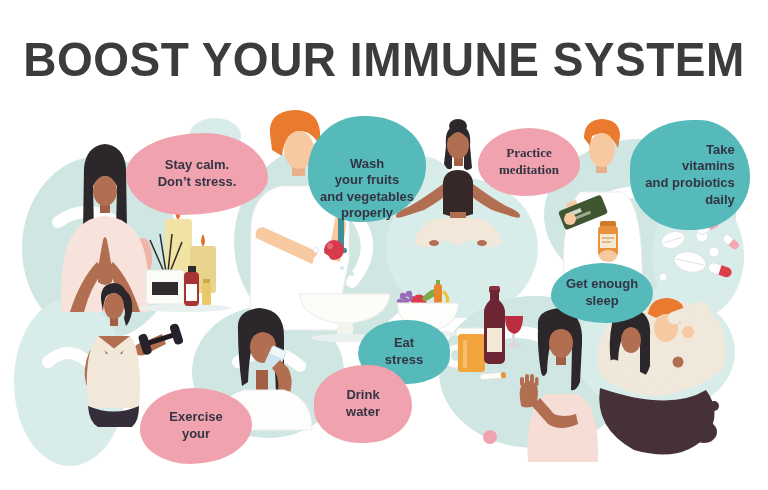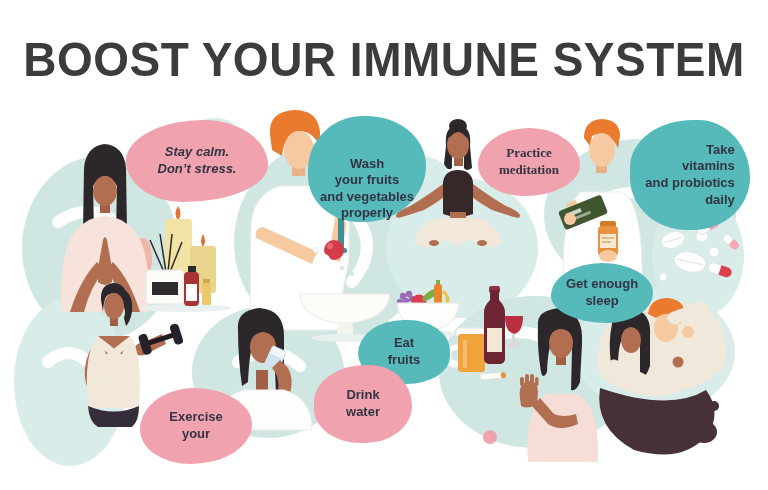--- a/index.html
+++ b/index.html
@@ -7,21 +7,21 @@
           font-family:"Liberation Sans",sans-serif;}
   .title{position:absolute;left:0;right:0;top:32px;text-align:center;
          font-size:46px;font-weight:bold;letter-spacing:.5px;color:#3c3c3c;
          transform:scaleY(1.04);}
   .scene{position:absolute;left:0;top:0;}
   .bubble{position:absolute;display:flex;align-items:center;justify-content:center;
           text-align:center;font-weight:bold;color:#333443;}
   .bubble-text{white-space:pre-line;font-size:13px;line-height:1.28;}
   .pink{background:#f0a3ae;}
   .teal{background:#56b9ba;}
-  .b1{left:126px;top:120px;width:142px;height:82px;border-radius:55% 45% 60% 40%/50% 55% 45% 50%;font-style:italic;}
+  .b1{left:126px;top:133px;width:142px;height:82px;border-radius:55% 45% 60% 40%/50% 55% 45% 50%;}
   .b2{left:308px;top:116px;width:118px;height:106px;border-radius:48% 52% 55% 45%/52% 48% 55% 45%;align-items:flex-end;}
   .b3{left:478px;top:128px;width:102px;height:68px;border-radius:50% 50% 55% 45%/55% 55% 45% 45%;font-family:Liberation Serif, serif;}
   .b4{left:630px;top:120px;width:120px;height:110px;border-radius:55% 45% 50% 50%/45% 55% 50% 50%;text-align:right;}
   .b5{left:551px;top:263px;width:102px;height:60px;border-radius:50% 50% 45% 55%/55% 50% 50% 45%;align-items:center;}
   .b6{left:358px;top:320px;width:92px;height:64px;border-radius:52% 48% 50% 50%/55% 50% 45% 50%;}
   .b7{left:314px;top:365px;width:98px;height:78px;border-radius:55% 45% 50% 50%/50% 55% 50% 45%;}
   .b8{left:396px;top:373px;width:118px;height:95px;border-radius:50% 50% 52% 48%/52% 48% 55% 45%;}
   .b9{left:140px;top:388px;width:112px;height:76px;border-radius:48% 52% 55% 45%/55% 48% 52% 45%;}
 </style>
 </head>
@@ -292,21 +292,21 @@
 vitamins
 and probiotics
 daily</span>
   </div>
   <div class="bubble teal b5">
     <span class="bubble-text">Get enough
 sleep</span>
   </div>
   <div class="bubble teal b6">
     <span class="bubble-text">Eat
-fruits</span>
+stress</span>
   </div>
   <div class="bubble pink b7">
     <span class="bubble-text">Drink
 water</span>
   </div>
   <div class="bubble pink b9">
     <span class="bubble-text">Exercise
 your</span>
   </div>
 

